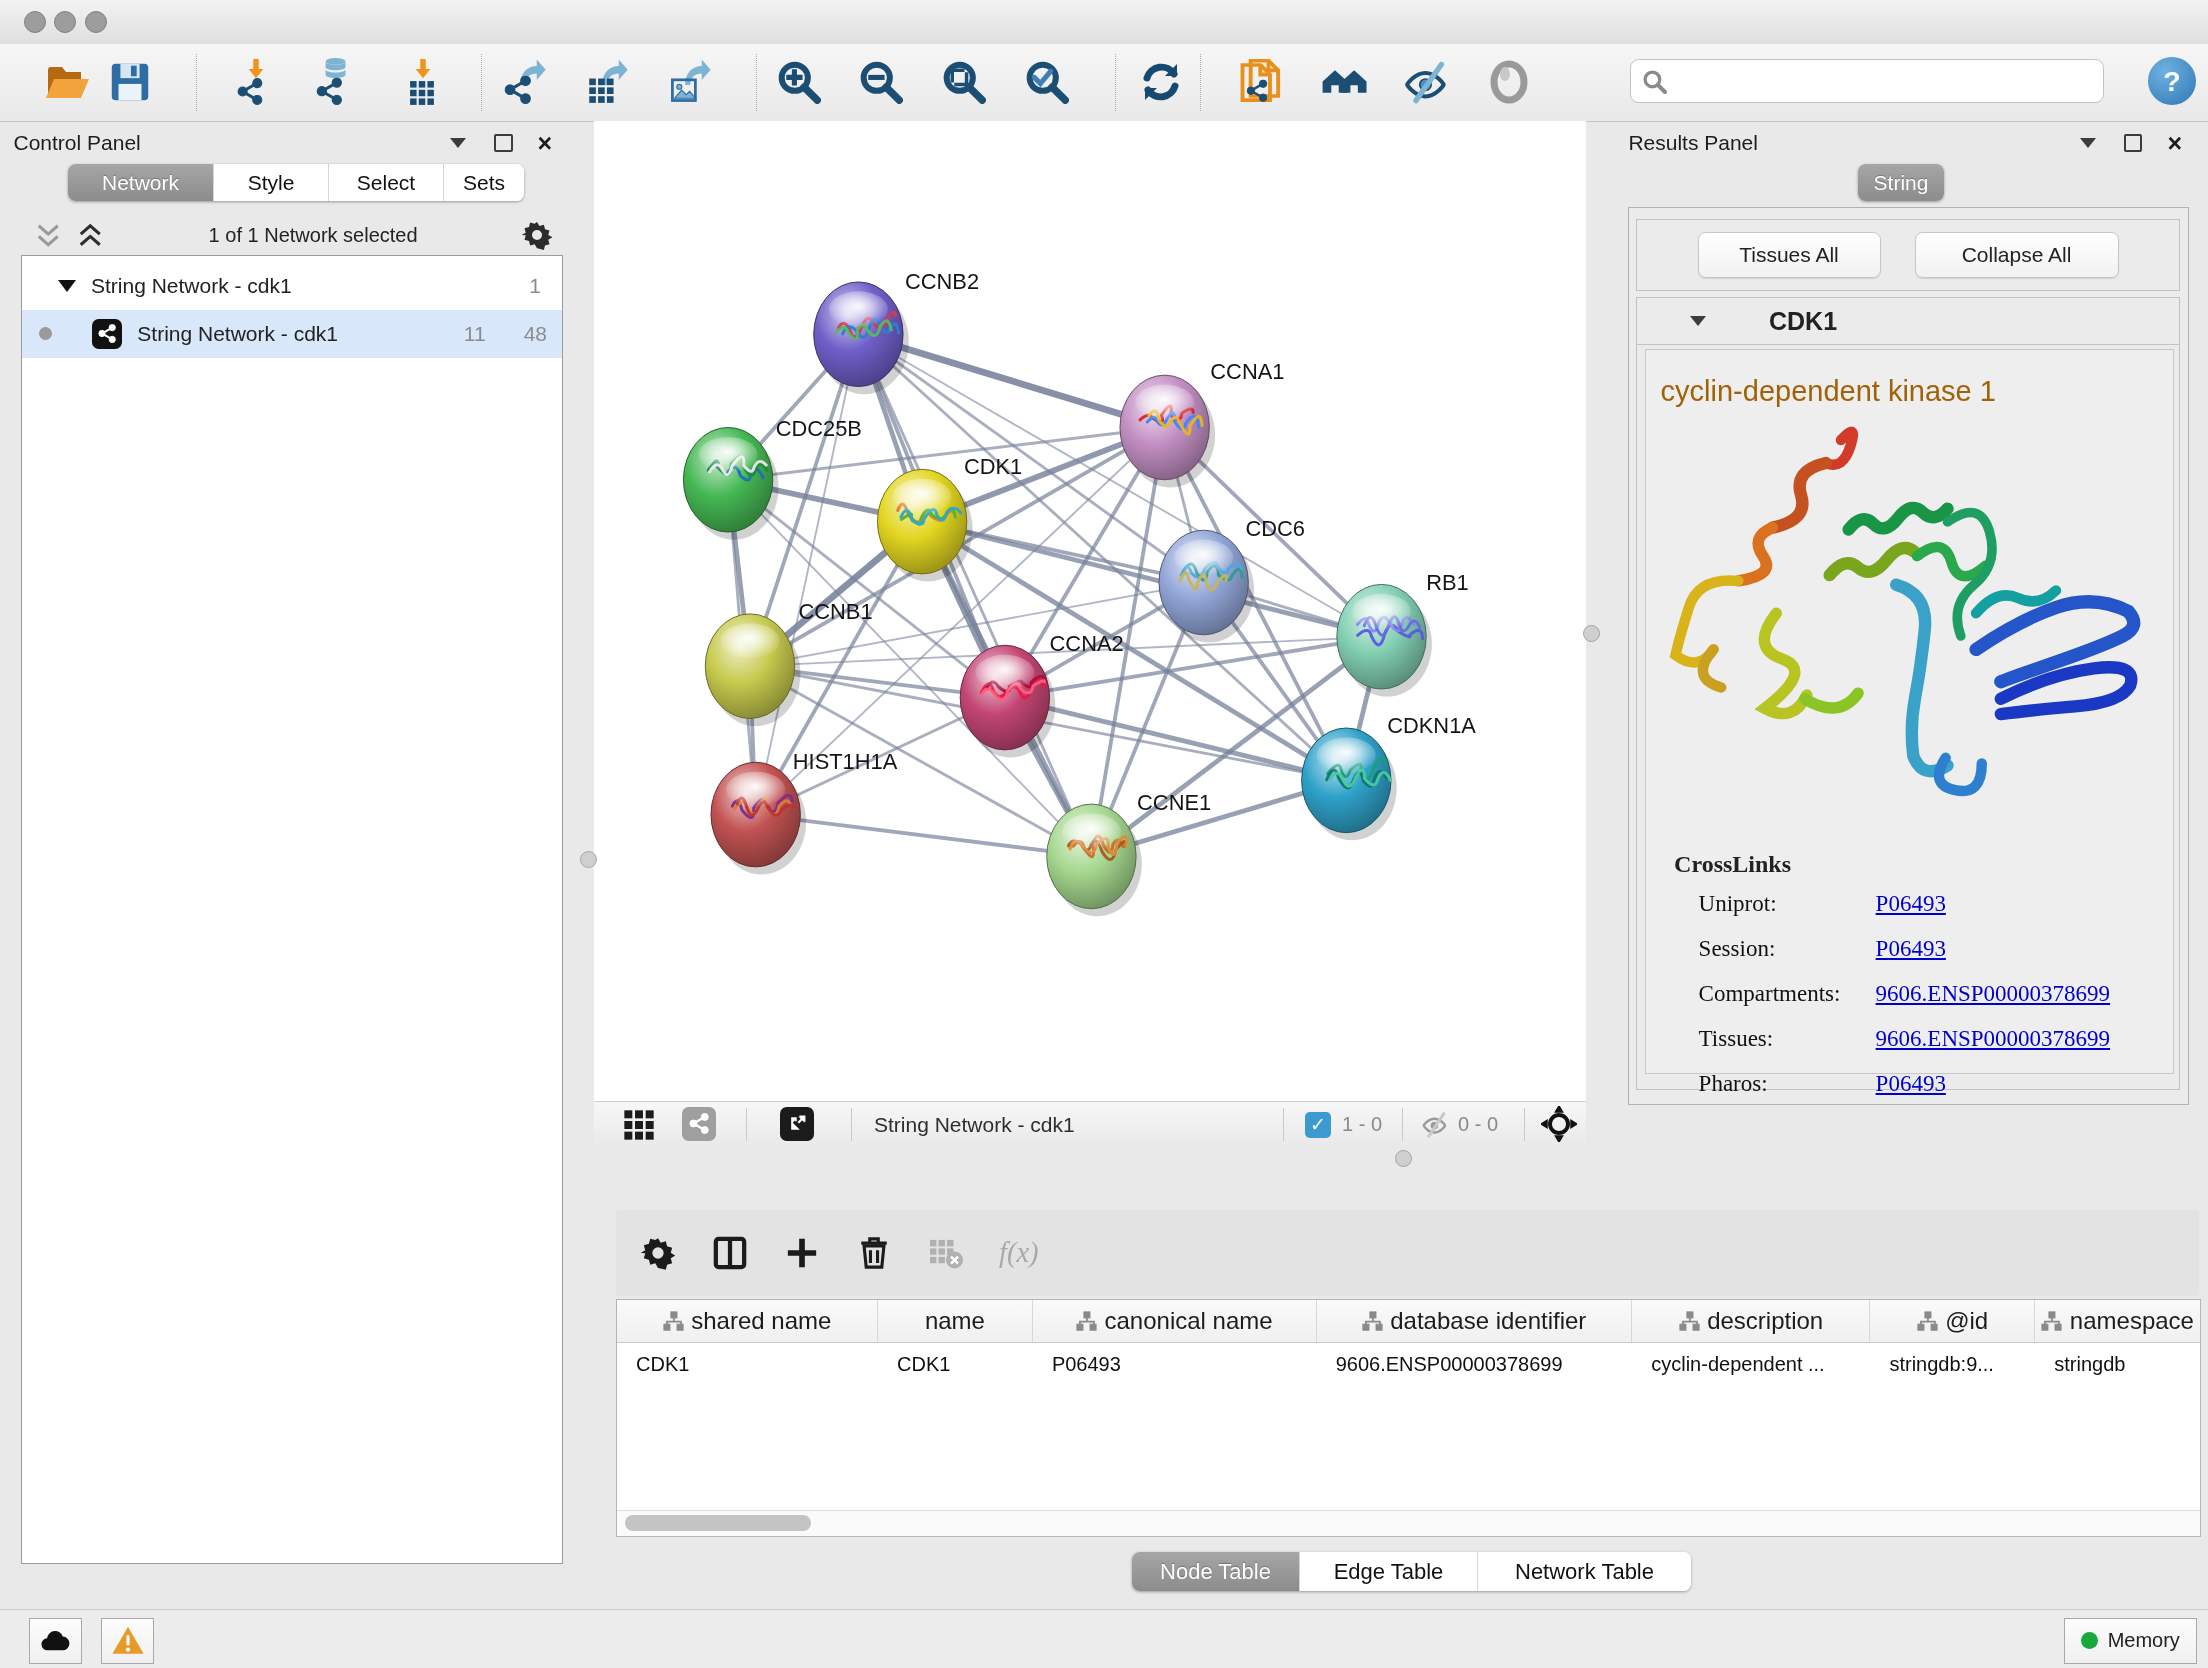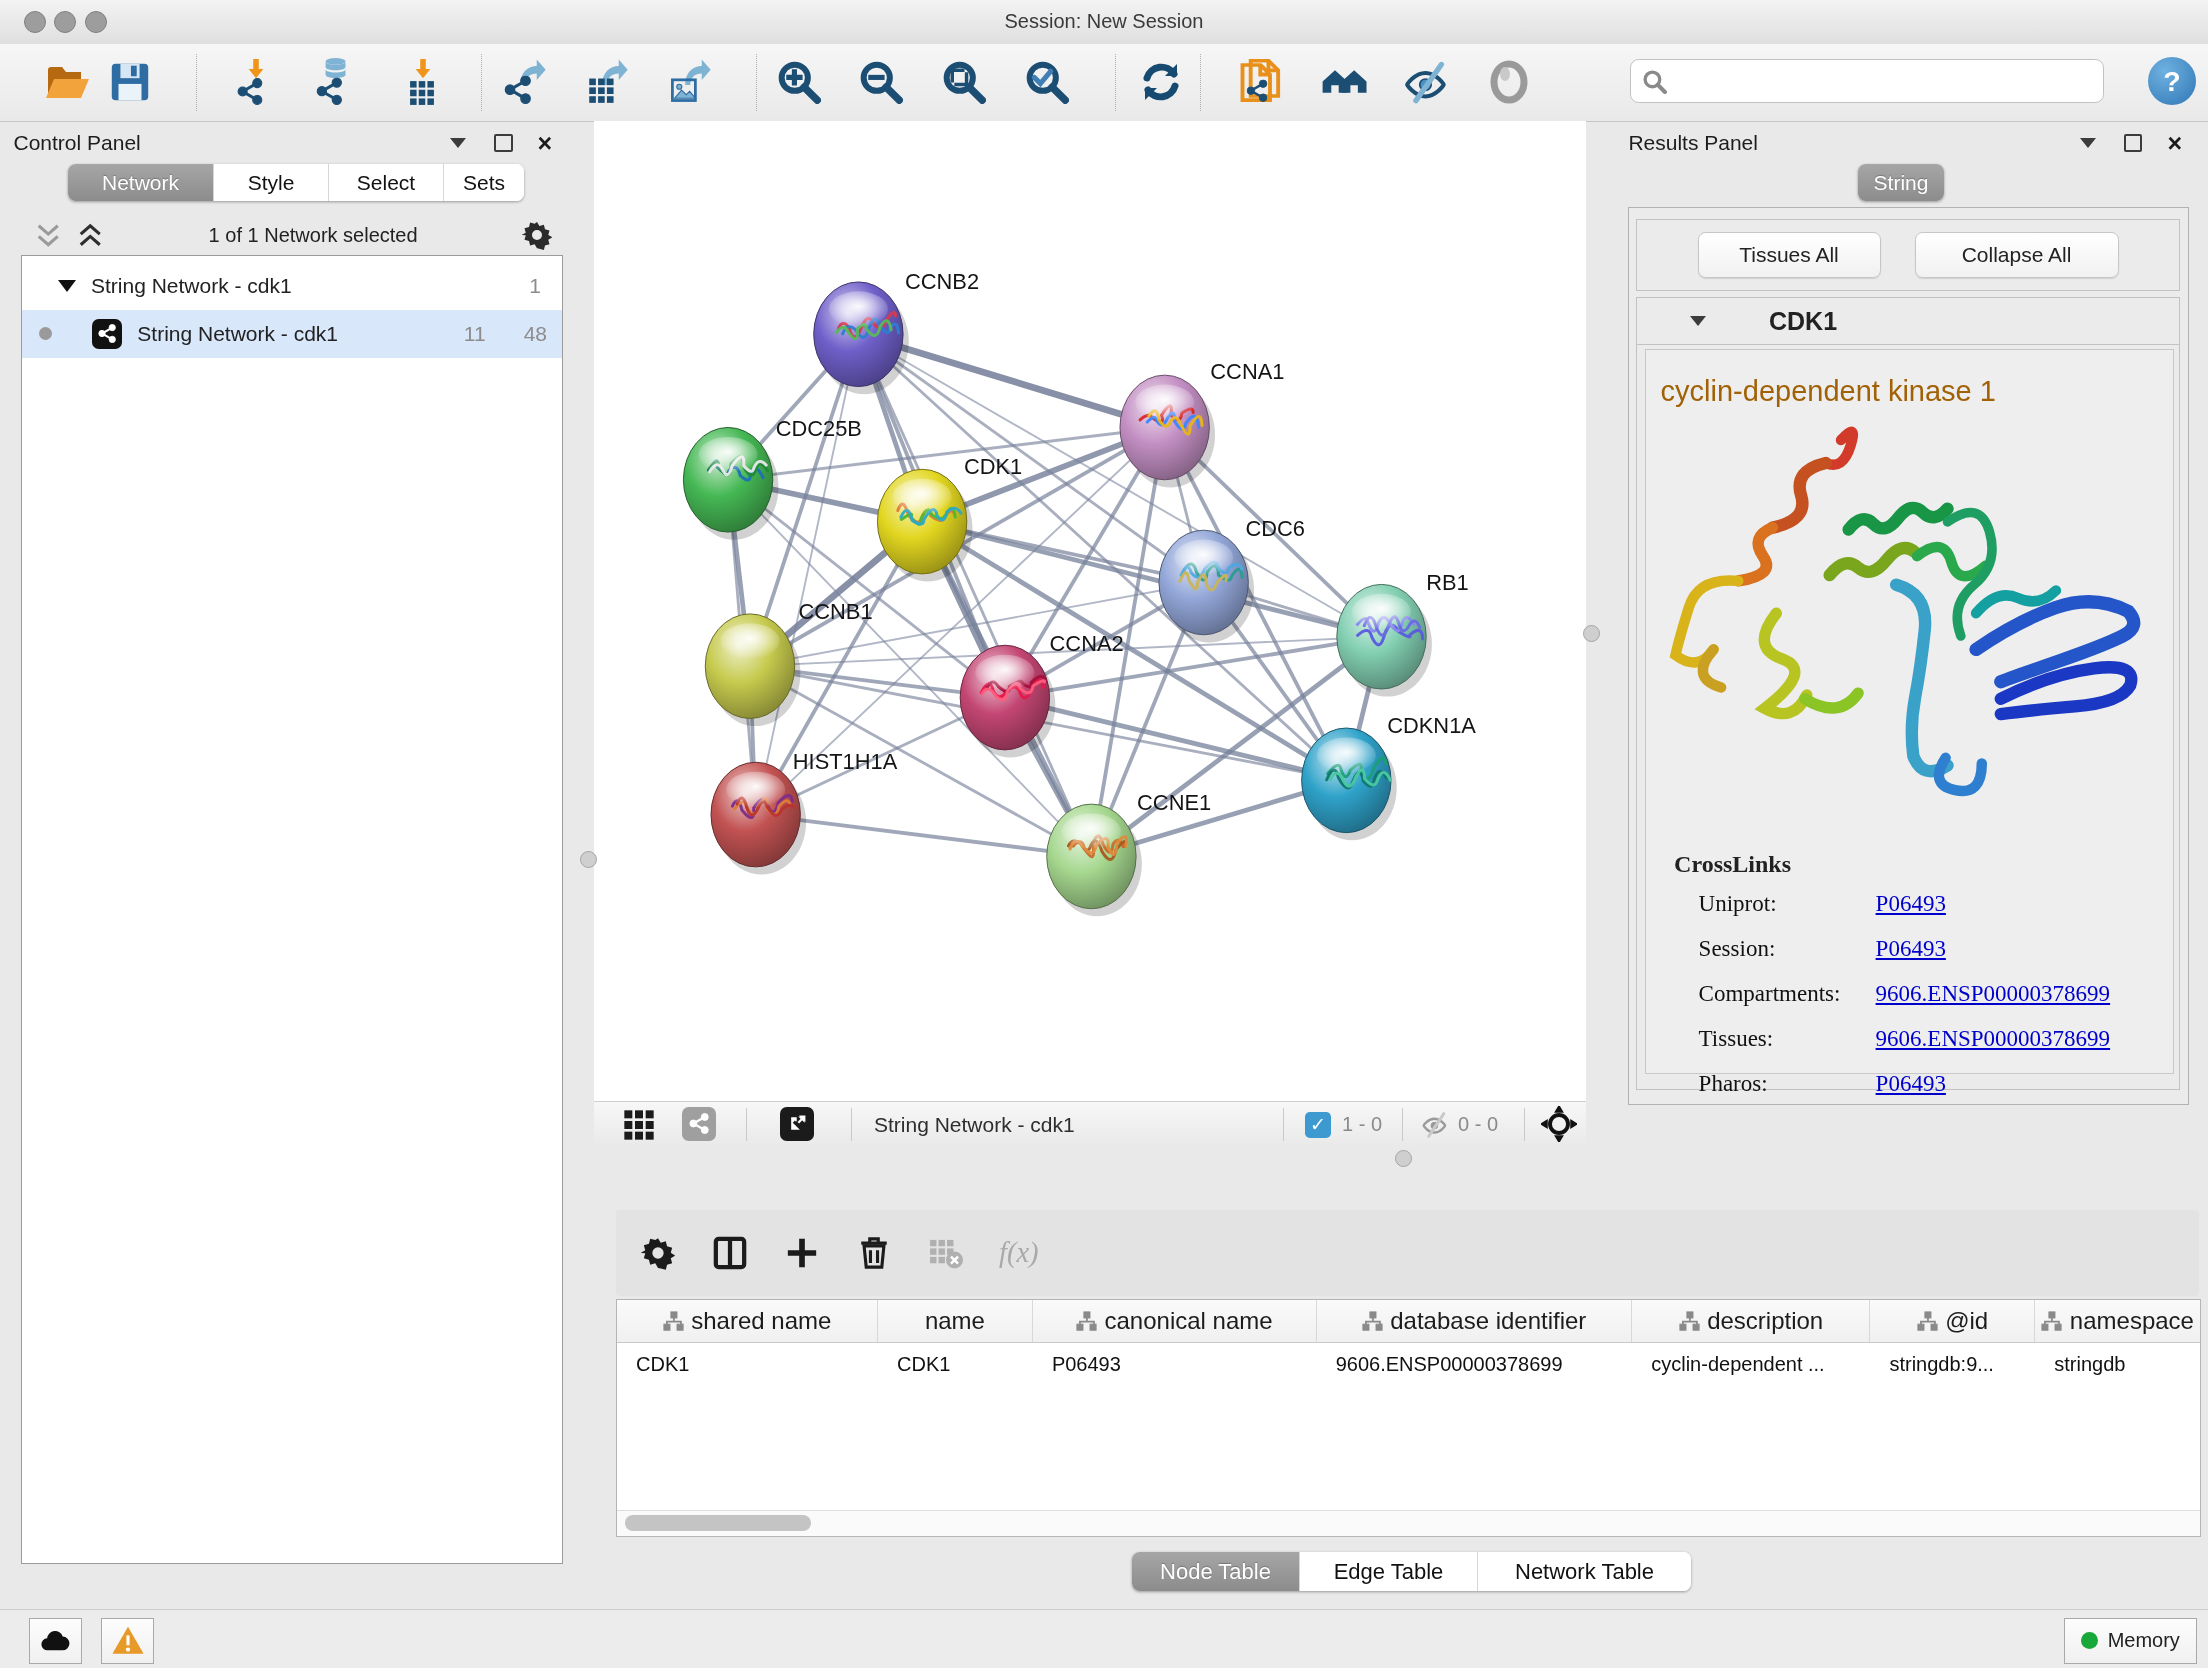--- a/index.html
+++ b/index.html
@@ -177,21 +177,20 @@
       <circle cx="12" cy="12" r="6" fill="none" stroke-width="2.6" stroke="inherit"></circle>
       <path d="M12 0l2.4 4h-4.8zM12 24l2.4-4h-4.8zM0 12l4-2.4v4.8zM24 12l-4-2.4v4.8z"></path>
     </symbol>
   </defs>
 </svg>
 
 <div id="titlebar" class="abs">
   <div class="tl abs" style="left:24px"></div>
   <div class="tl abs" style="left:54px"></div>
   <div class="tl abs" style="left:85px"></div>
-  <div id="win-title" class="abs">Session: New Session</div>
 </div>
 
 <div id="toolbar" class="abs">
   <div class="tbtn abs" style="left:40px">
     <svg width="48" height="48" viewBox="0 0 48 48">
       <path d="M5 40V12q0-3 3-3h11l4 5h15v7" fill="#b56a12"></path>
       <path d="M3 40l8-19h35l-8 19z" fill="#f2a33c"></path>
     </svg>
   </div>
   <div class="tbtn abs" style="left:103px">

